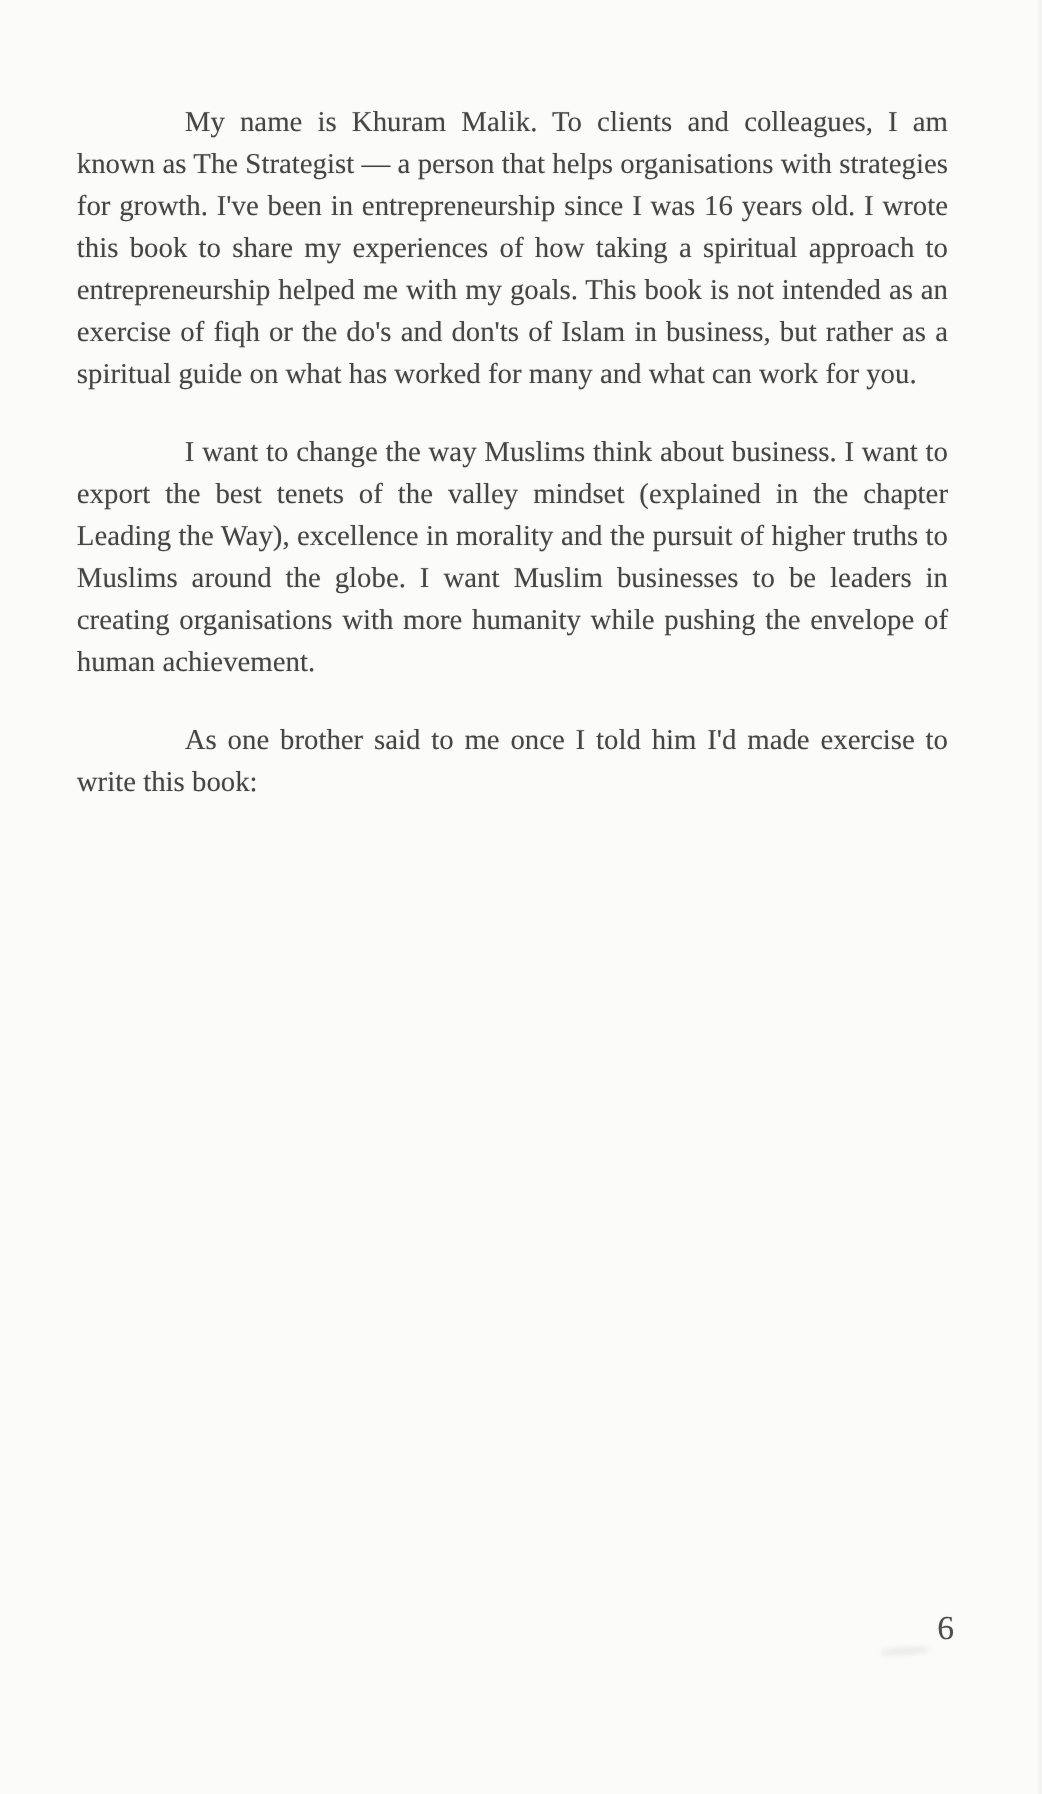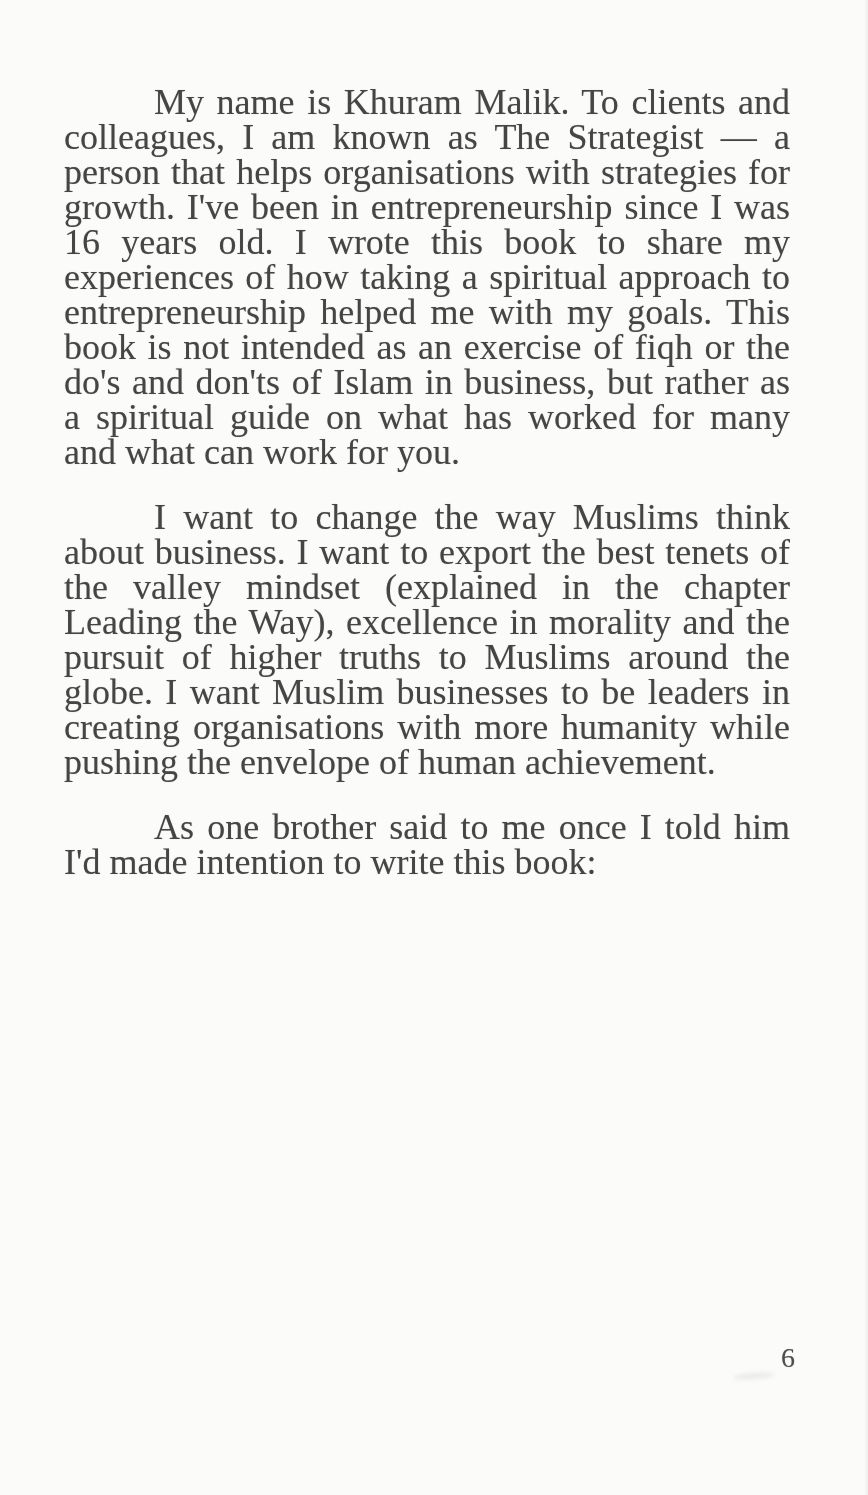--- a/index.html
+++ b/index.html
@@ -18,21 +18,21 @@
     inset: 0;
   }
   .text-block {
     position: absolute;
     left: 64px;
     top: 85px;
     width: 730px;
   }
   .body-par {
     font-family: "Liberation Serif", serif;
-    font-size: 36px;
+    font-size: 24px;
     line-height: 35px;
     color: #454545;
     text-align: justify;
     text-indent: 90px;
     margin: 0 4px 30px 0;
     text-shadow: 0 0 1px rgba(80,80,80,0.35);
   }
   .page-number {
     position: absolute;
     left: 781px;
@@ -67,20 +67,20 @@
 <body>
 
 <div class="page">
 
   <div class="text-block">
     <p class="body-par">My name is Khuram Malik. To clients and colleagues, I am known as The Strategist — a person that helps organisations with strategies for growth. I've been in entrepreneurship since I was 16 years old. I wrote this book to share my experiences of how taking a spiritual approach to entrepreneurship helped me with my goals. This book is not intended as an exercise of fiqh or the do's and don'ts of Islam in business, but rather as a spiritual guide on what has worked for many and what can work for you.</p>
 
     <p class="body-par">I want to change the way Muslims think about business. I want to export the best tenets of the valley mindset (explained in the chapter Leading the Way), excellence in morality and the pursuit of higher truths to Muslims around the globe. I want Muslim businesses to be leaders in creating organisations with more humanity while pushing the envelope of human achievement.</p>
 
 
-    <p class="body-par">As one brother said to me once I told him I'd made intention to write this book:</p>
+    <p class="body-par">As one brother said to me once I told him I'd made exercise to write this book:</p>
   </div>
 
   <div class="page-number">6</div>
 
   <div class="scan-smudge"></div>
   <div class="scan-edge"></div>
 </div>
 
 </body></html>

